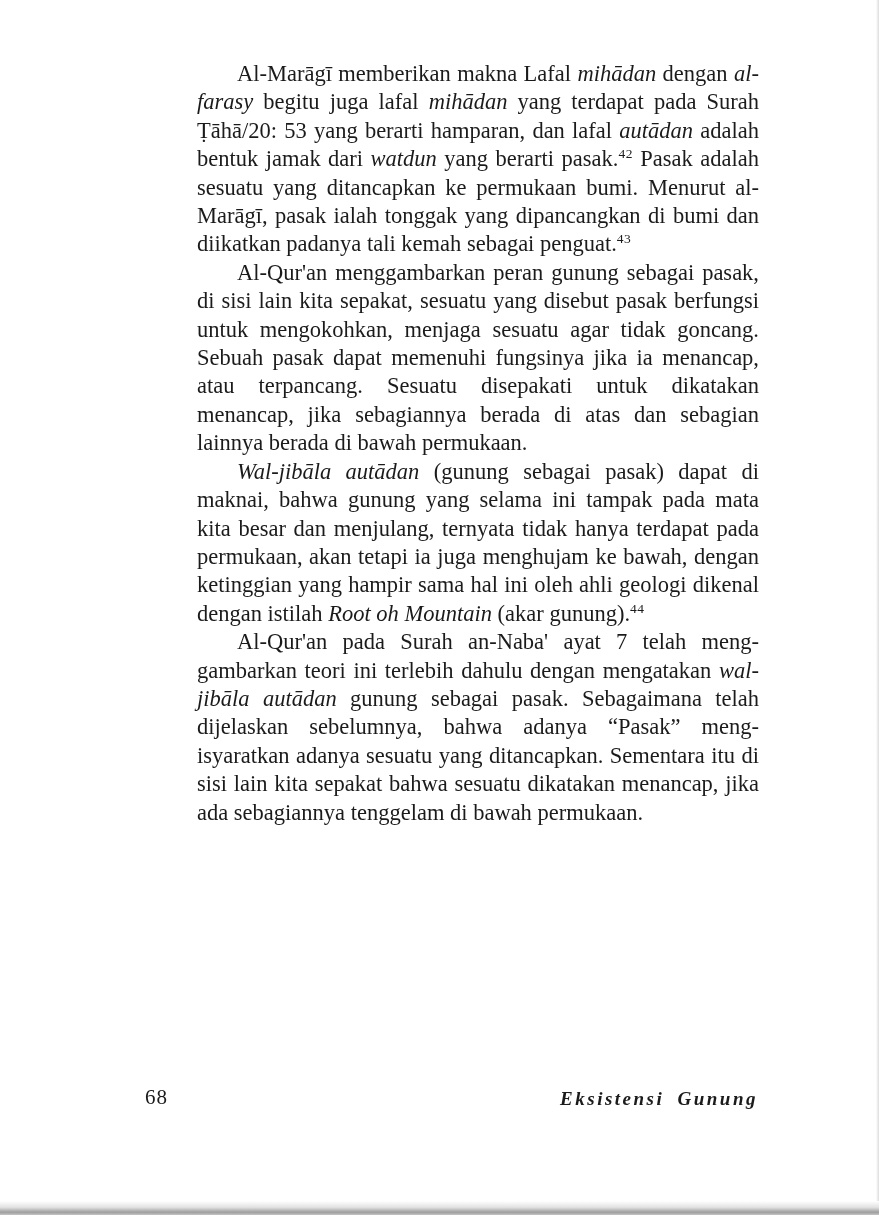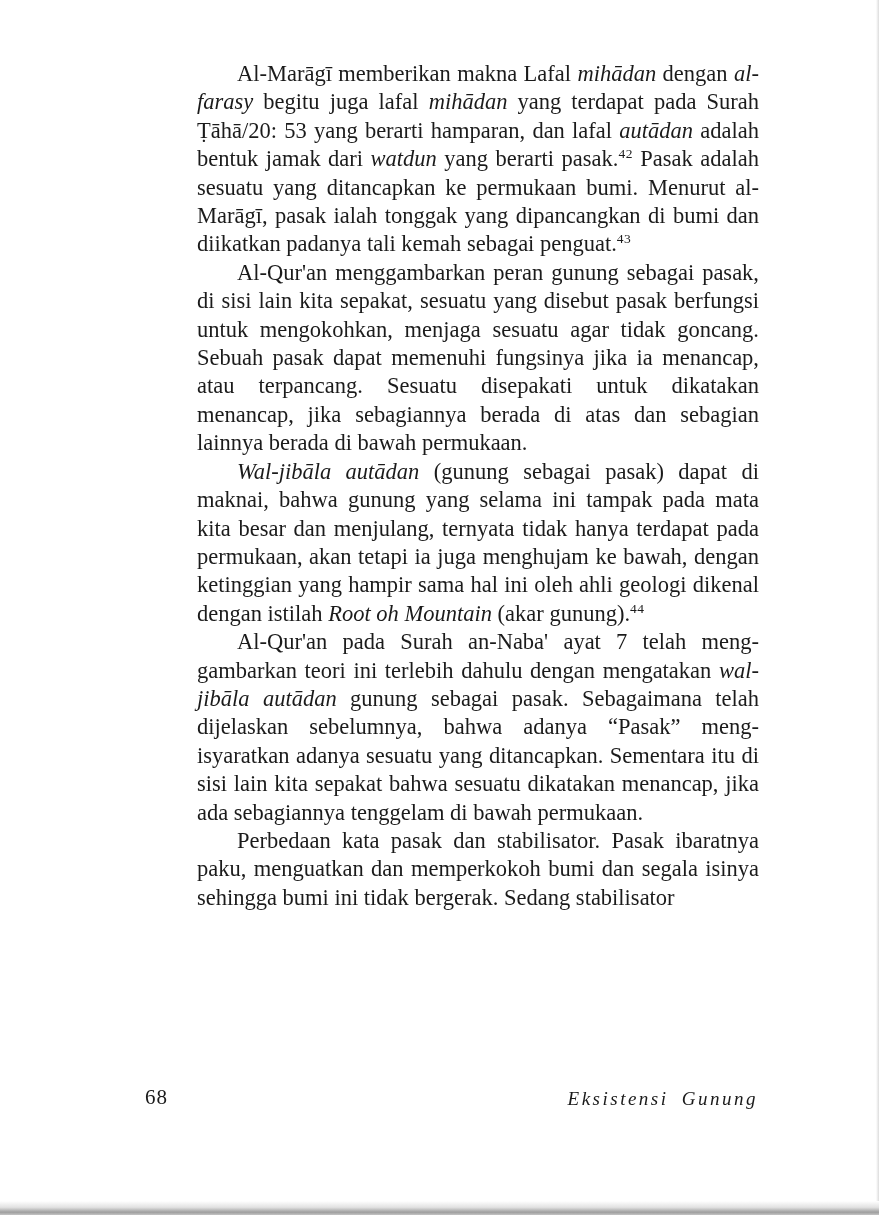--- a/index.html
+++ b/index.html
@@ -38,21 +38,21 @@
     top: 1085px;
     font-size: 21px;
     letter-spacing: 1px;
   }
   .footer-title {
     position: absolute;
     right: 121px;
     top: 1088px;
     font-size: 19px;
     font-style: italic;
-    font-weight: normal;
+    font-weight: bold;
     letter-spacing: 2.5px;
     word-spacing: 6px;
   }
   .scan-edge-bottom {
     position: absolute;
     left: 0; right: 0; bottom: 0;
     height: 14px;
     background: linear-gradient(to bottom, #ffffff 0%, #e2e2e2 45%, #9e9e9e 80%, #c4c4c4 100%);
   }
   .scan-edge-right {
@@ -64,21 +64,20 @@
 </style>
 </head>
 <body>
 
 <div class="page">
   <div class="text-block">
       <p class="para indent"><span>Al-Marāgī memberikan makna Lafal </span><em>mihādan</em><span> dengan </span><em>al-farasy</em><span> begitu juga lafal </span><em>mihādan</em><span> yang terdapat pada Surah Ṭāhā/20: 53 yang berarti hamparan, dan lafal </span><em>autādan</em><span> adalah bentuk jamak dari </span><em>watdun</em><span> yang berarti pasak.</span><sup>42</sup><span> Pasak adalah sesuatu yang ditancapkan ke permukaan bumi. Menurut al-Marāgī, pasak ialah tonggak yang dipancangkan di bumi dan diikatkan padanya tali kemah sebagai penguat.</span><sup>43</sup></p>
       <p class="para indent"><span>Al-Qur'an menggambarkan peran gunung sebagai pasak, di sisi lain kita sepakat, sesuatu yang disebut pasak berfungsi untuk mengokohkan, menjaga sesuatu agar tidak goncang. Sebuah pasak dapat memenuhi fungsinya jika ia menancap, atau terpancang. Sesuatu disepakati untuk dikatakan menancap, jika sebagiannya berada di atas dan sebagian lainnya berada di bawah permukaan.</span></p>
       <p class="para indent"><em>Wal-jibāla autādan</em><span> (gunung sebagai pasak) dapat di maknai, bahwa gunung yang selama ini tampak pada mata kita besar dan menjulang, ternyata tidak hanya terdapat pada permukaan, akan tetapi ia juga menghujam ke bawah, dengan ketinggian yang hampir sama hal ini oleh ahli geologi dikenal dengan istilah </span><em>Root oh Mountain</em><span> (akar gunung).</span><sup>44</sup></p>
       <p class="para indent"><span>Al-Qur'an pada Surah an-Naba' ayat 7 telah meng­gambarkan teori ini terlebih dahulu dengan mengatakan </span><em>wal-jibāla autādan</em><span> gunung sebagai pasak. Sebagaimana telah dijelaskan sebelumnya, bahwa adanya “Pasak” meng­isyaratkan adanya sesuatu yang ditancapkan. Sementara itu di sisi lain kita sepakat bahwa sesuatu dikatakan menancap, jika ada sebagiannya tenggelam di bawah permukaan.</span></p>
-      <p class="para indent"><span>Perbedaan kata pasak dan stabilisator. Pasak ibaratnya paku, menguatkan dan memperkokoh bumi dan segala isinya sehingga bumi ini tidak bergerak. Sedang stabilisator</span></p>
     </div>
 
   <div class="footer-pagenum">68</div>
 
   <div class="footer-title">Eksistensi Gunung</div>
 
   <div class="scan-edge-right"></div>
   <div class="scan-edge-bottom"></div>
 </div>
 

